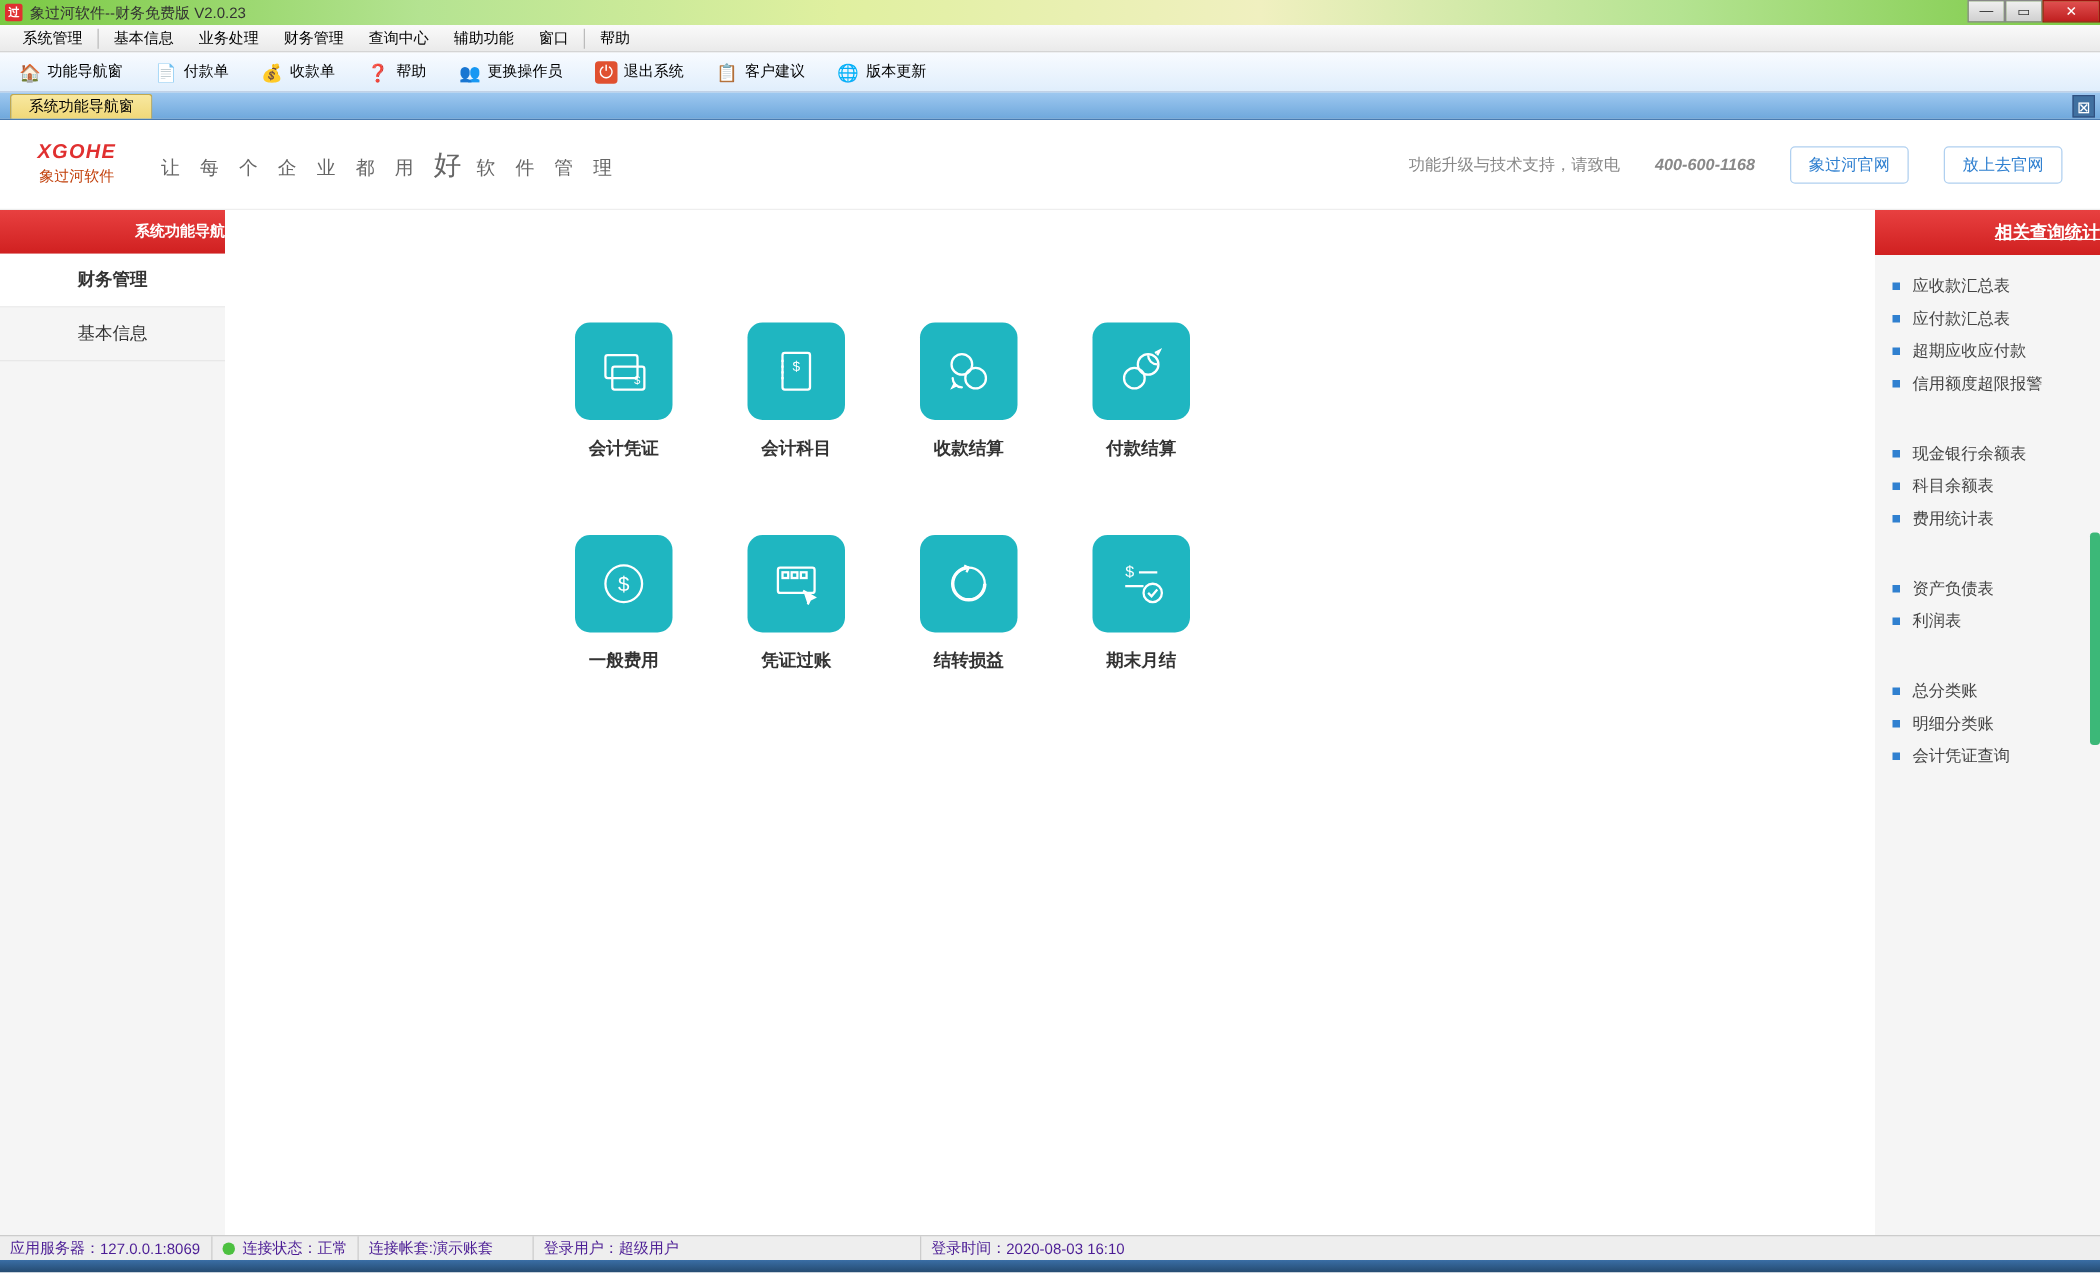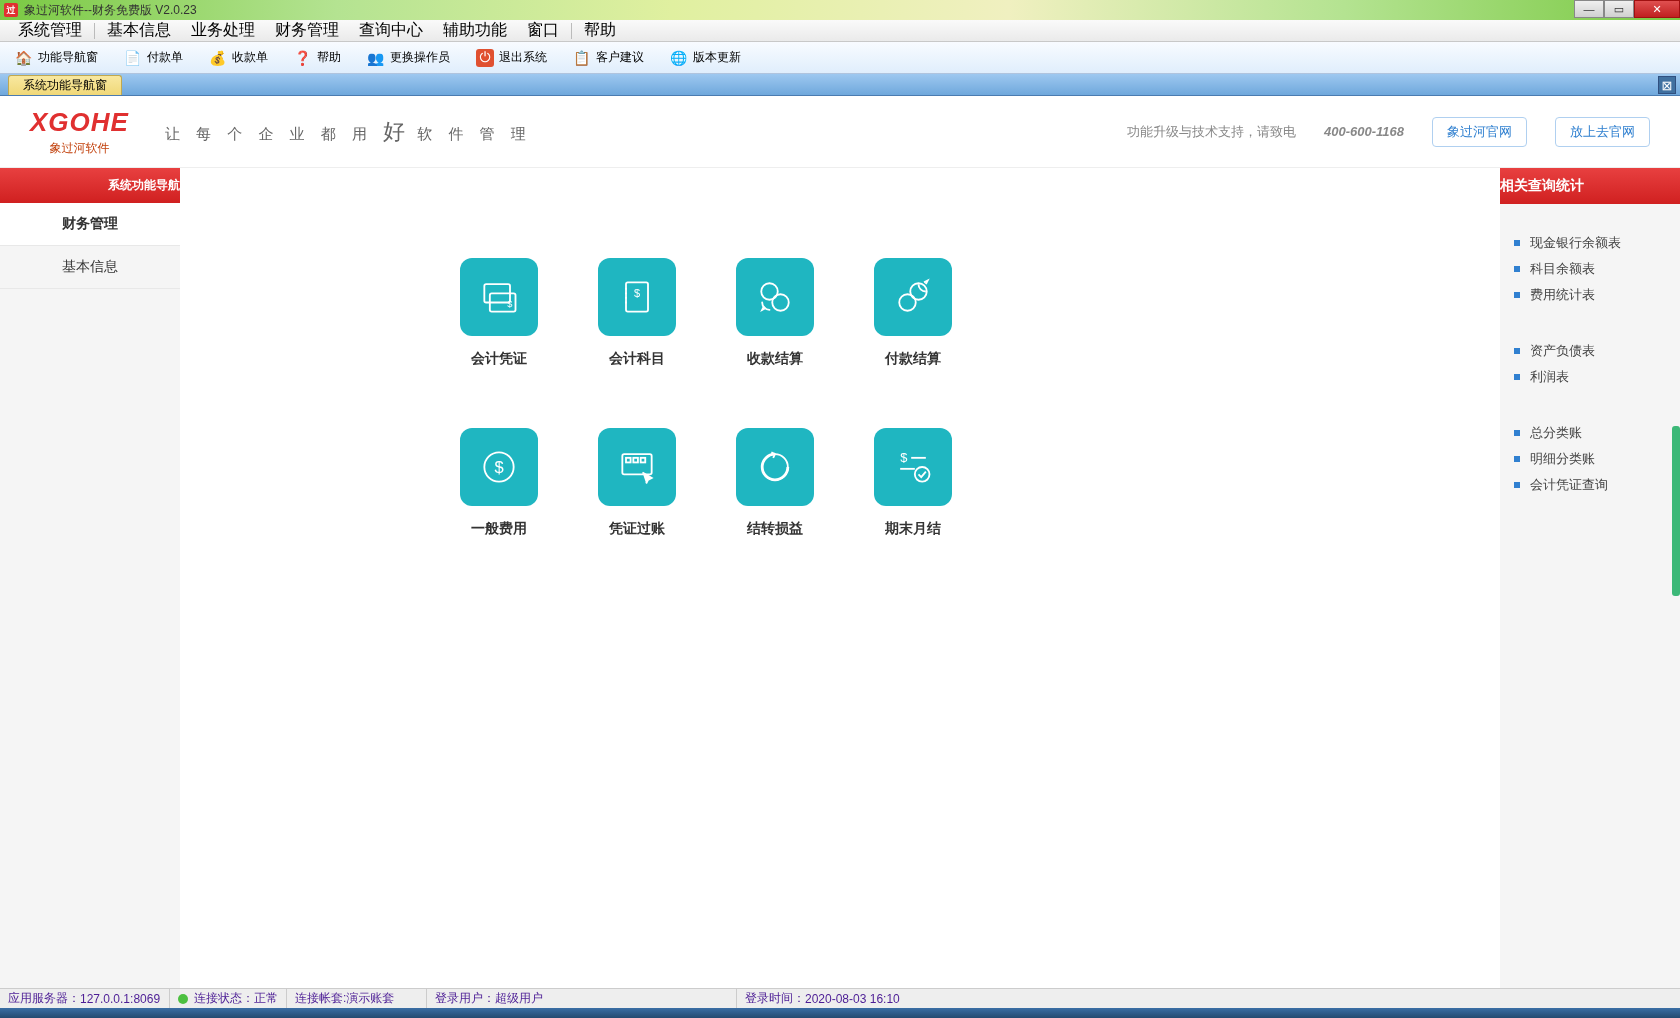--- a/index.html
+++ b/index.html
@@ -7,38 +7,38 @@
 
 
 .titlebar { height: 20px; background: linear-gradient(to right, #7ac943 0%, #b4e391 20%, #e0f0a0 40%, #f0f0c0 60%, #b4e391 80%, #7ac943 100%); display: flex; align-items: center; padding-left: 4px; position: relative; }
 .titlebar-icon { width: 14px; height: 14px; background: #e03030; border-radius: 2px; display: flex; align-items: center; justify-content: center; color: #fff; font-size: 9px; font-weight: bold; }
 .titlebar-text { font-size: 12px; color: #333; margin-left: 6px; }
 .win-controls { position: absolute; right: 0; top: 0; display: flex; }
 .win-btn { width: 30px; height: 18px; display: flex; align-items: center; justify-content: center; font-size: 11px; border: 1px solid #888; background: linear-gradient(#f0f0f0, #d0d0d0); color: #333; }
 .win-btn.close { background: linear-gradient(#e05050, #c02020); color: #fff; width: 46px; border-color: #a01010; }
 
 
-.menubar { height: 22px; background: linear-gradient(#fafafa, #eaeaea); border-bottom: 1px solid #c8c8c8; display: flex; align-items: center; padding: 0 8px; font-size: 16px; }
+.menubar { height: 22px; background: linear-gradient(#fafafa, #eaeaea); border-bottom: 1px solid #c8c8c8; display: flex; align-items: center; padding: 0 8px; font-size: 12px; }
 .menubar-item { padding: 3px 10px; cursor: default; }
 .menu-sep { width: 1px; height: 16px; background: #bbb; margin: 0 2px; }
 
 
 .toolbar { height: 32px; background: linear-gradient(#f8fbff, #e0eefc); border-bottom: 1px solid #b0c4de; display: flex; align-items: center; padding: 0 4px; font-size: 12px; }
 .tool-btn { display: flex; align-items: center; padding: 3px 10px; margin-right: 4px; border: 1px solid transparent; border-radius: 3px; cursor: default; }
 .tool-icon { width: 18px; height: 18px; margin-right: 5px; display: flex; align-items: center; justify-content: center; font-size: 14px; }
 
 
 .tabstrip { height: 22px; background: linear-gradient(#9ec8f0, #6fa8dc); border-bottom: 1px solid #4a7bb0; display: flex; align-items: flex-end; padding-left: 8px; position: relative; }
 .tab { background: linear-gradient(#f8e8a0, #f0d878); border: 1px solid #c0a850; border-bottom: none; padding: 1px 14px; font-size: 12px; border-radius: 3px 3px 0 0; font-family: Liberation Mono, monospace; }
 .tab-close-all { position: absolute; right: 4px; top: 2px; width: 18px; height: 18px; background: #4070a0; color: #fff; display: flex; align-items: center; justify-content: center; font-size: 13px; border: 1px solid #305080; }
 
 
 .header-row { height: 72px; background: #fff; display: flex; align-items: center; padding: 0 30px; border-bottom: 1px solid #eee; }
 .logo-block { display: flex; flex-direction: column; }
-.logo-text { color: #e03030; font-size: 26px; font-weight: bold; font-style: italic; letter-spacing: 1px; }
+.logo-text { color: #e03030; font-size: 16px; font-weight: bold; font-style: italic; letter-spacing: 1px; }
 .logo-sub { font-size: 12px; color: #c2410c; margin-top: 2px; text-align: center; }
 .slogan { margin-left: 36px; font-size: 15px; color: #666; letter-spacing: 6px; }
 .slogan .big { font-size: 22px; letter-spacing: 2px; }
 .header-right { margin-left: auto; display: flex; align-items: center; gap: 28px; font-size: 13px; color: #888; }
 .header-right .phone { color: #888; font-style: italic; font-weight: bold; }
 .link-btn { border: 1px solid #b0d0f0; border-radius: 4px; padding: 5px 14px; color: #3080d0; font-size: 13px; background: #fff; cursor: pointer; }
 
 
 .main-area { display: flex; height: calc(1018px - 20px - 22px - 32px - 22px - 72px - 20px - 10px); }
 .sidebar-left { width: 180px; background: #f5f5f5; }
@@ -46,21 +46,21 @@
 .sidebar-left .item { padding: 12px 0; text-align: center; font-size: 14px; color: #333; border-bottom: 1px solid #e8e8e8; cursor: pointer; }
 .sidebar-left .item.active { background: #fff; font-weight: bold; }
 .center { flex: 1; background: #fff; position: relative; }
 .tiles { display: grid; grid-template-columns: repeat(4, 130px); gap: 60px 2px; position: absolute; left: 280px; top: 90px; column-gap: 2px; }
 .tiles { grid-template-columns: repeat(4, 1fr); column-gap: 60px; row-gap: 60px; }
 .tile { display: flex; flex-direction: column; align-items: center; cursor: pointer; }
 .tile-box { width: 78px; height: 78px; background: #1fb6c1; border-radius: 12px; display: flex; align-items: center; justify-content: center; color: #fff; }
 .tile-box svg { width: 44px; height: 44px; stroke: #fff; fill: none; stroke-width: 2; }
 .tile-label { font-size: 14px; color: #333; margin-top: 14px; font-weight: bold; }
 .sidebar-right { width: 180px; background: #f5f5f5; }
-.sidebar-right .hdr { background: linear-gradient(#e84040, #d02020); color: #fff; text-align: left; font-size: 14px; padding: 9px 0; font-weight: bold; }
+.sidebar-right .hdr { background: linear-gradient(#e84040, #d02020); color: #fff; text-align: right; font-size: 14px; padding: 9px 0; font-weight: bold; text-decoration: underline; }
 .sidebar-right .group { padding: 12px 14px 4px; }
 .sidebar-right .link { display: flex; align-items: center; font-size: 13px; color: #444; padding: 4px 0; cursor: pointer; }
 .sidebar-right .link::before { content: ""; width: 6px; height: 6px; background: #3080d0; margin-right: 10px; }
 .group-sep { height: 14px; }
 
 
 .scroll-rail { position: absolute; right: 0; top: 96px; width: 10px; height: 820px; }
 .scroll-thumb { position: absolute; right: 0; top: 330px; width: 8px; height: 170px; background: #3cb878; border-radius: 3px; }
 
 
@@ -248,20 +248,26 @@
               <polyline points="30,32 33,35 38,29"></polyline>
             </svg>
           </div>
         <div class="tile-label">期末月结</div>
       </div>
     </div>
   </div>
 
   <div class="sidebar-right">
     <div class="hdr">相关查询统计</div>
+    <div class="group">
+      <div class="link">应收款汇总表</div>
+      <div class="link">应付款汇总表</div>
+      <div class="link">超期应收应付款</div>
+      <div class="link">信用额度超限报警</div>
+    </div>
     <div class="group-sep"></div>
     <div class="group">
       <div class="link">现金银行余额表</div>
       <div class="link">科目余额表</div>
       <div class="link">费用统计表</div>
     </div>
     <div class="group-sep"></div>
     <div class="group">
       <div class="link">资产负债表</div>
       <div class="link">利润表</div>

